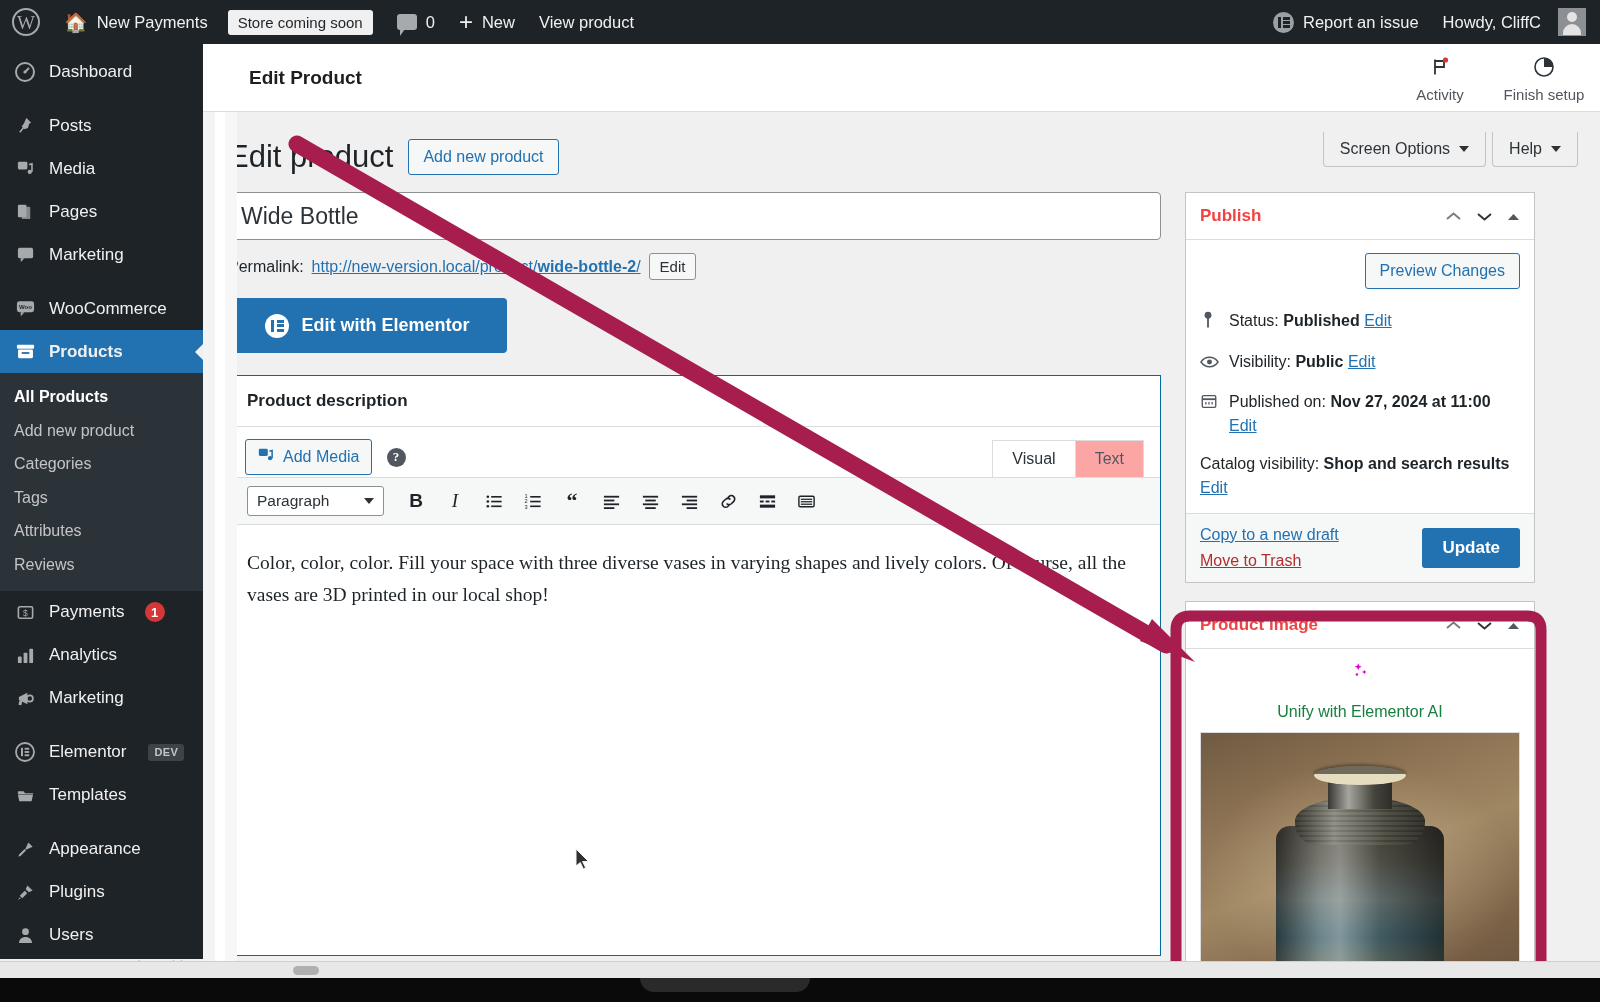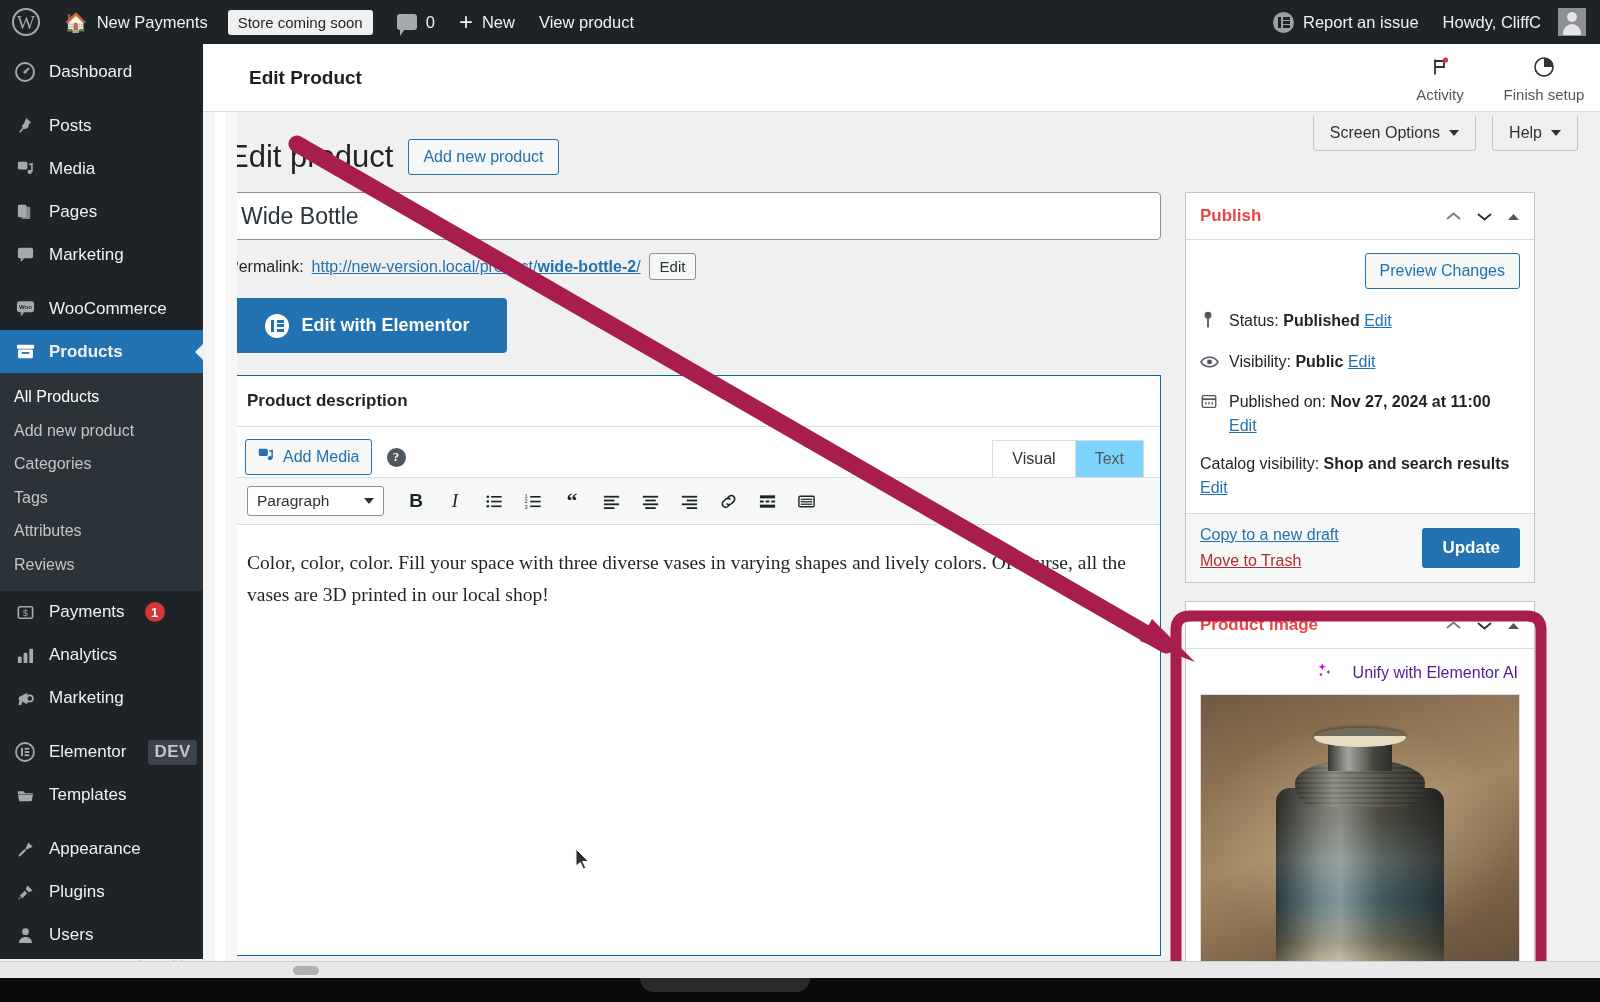--- a/index.html
+++ b/index.html
@@ -115,30 +115,30 @@
     width: 22px; height: 22px; flex: 0 0 22px;
     display: flex; align-items: center; justify-content: center;
     color: #a7aaad;
   }
   .menu-item.current .mi-icon { color: #fff; }
   .submenu { background: #2c3338; padding: 7px 0 9px 0; }
   .sub-item {
     padding: 6px 0 6px 14px; font-size: 16px;
     color: #c3c4c7; line-height: 1.35;
   }
-  .sub-item.active { color: #fff; font-weight: 400; }
+  .sub-item.active { color: #fff; font-weight: 700; }
   .badge-count {
     background: #d63638; color: #fff; font-size: 13px; font-weight: 700;
     min-width: 20px; height: 20px; border-radius: 10px;
     display: inline-flex; align-items: center; justify-content: center;
     padding: 0 6px; margin-left: 7px;
   }
   .dev-tag {
     background: #3c434a; color: #c3c4c7;
-    font-size: 17px; font-weight: 700; letter-spacing: .4px;
+    font-size: 11px; font-weight: 700; letter-spacing: .4px;
     padding: 2.5px 6px; border-radius: 3px; margin-left: 9px;
   }
 
   
   #wooheader {
     position: absolute; top: 44px; left: 203px;
     width: 1397px; height: 68px;
     background: #fff; border-bottom: 1px solid #dcdcde;
     display: flex; align-items: center;
     z-index: 20;
@@ -155,22 +155,22 @@
   }
 
   
   #content {
     position: absolute; top: 112px; left: 203px;
     width: 1397px; height: 851px;
     background: #f0f0f1;
     z-index: 10;
   }
   .screen-meta {
-    position: absolute; right: 22px; top: 4px;
-    display: flex; gap: 16px;
+    position: absolute; right: 22px; top: 20px;
+    display: flex; gap: 6px;
   }
   .sm-btn {
     background: #f0f0f1; border: 1px solid #c3c4c7;
     border-top: none; border-radius: 0 0 4px 4px;
     padding: 8px 16px; font-size: 16px; color: #2c3338;
     display: flex; align-items: center; gap: 9px;
   }
   .caret-dn {
     border-left: 5.5px solid transparent;
     border-right: 5.5px solid transparent;
@@ -260,21 +260,21 @@
   .help-ico {
     width: 19px; height: 19px; border-radius: 50%;
     background: #50575e; color: #fff; font-size: 13px; font-weight: 700;
     display: inline-flex; align-items: center; justify-content: center;
     margin-left: 15px; font-family: "Liberation Serif", serif;
   }
   .vt-tabs { margin-left: auto; display: flex; align-self: flex-end; }
   .vt-tab {
     padding: 9px 19px; font-size: 16px; color: #50575e;
     border: 1px solid #dcdcde; border-bottom: none;
-    background: #7dd3fc; margin-left: -1px;
+    background: #fca5a5; margin-left: -1px;
   }
   .vt-tab.active { background: #fff; color: #2c3338; }
   .format-bar {
     display: flex; align-items: center; gap: 7px;
     background: #f6f7f7; border-top: 1px solid #dcdcde;
     border-bottom: 1px solid #dcdcde;
     padding: 9px 18px; height: 48px;
   }
   .fmt-select {
     background: #fff; border: 1px solid #8c8f94; border-radius: 3px;
@@ -325,21 +325,21 @@
     padding: 12px 14px;
   }
   .pf-links { display: flex; flex-direction: column; gap: 8px; font-size: 16px; }
   .lnk-trash { color: #b32d2e; text-decoration: underline; }
   .btn-primary {
     background: #2271b1; color: #fff; border-radius: 3px;
     font-size: 17px; font-weight: 600; padding: 10px 20px;
   }
   .unify-row {
     display: flex; align-items: center; justify-content: flex-end;
-    gap: 20px; font-size: 16px; color: #4c1d95; padding: 5px 2px 11px 2px;
+    gap: 20px; font-size: 16px; color: #15803d; padding: 5px 2px 11px 2px; flex-direction: column;
   }
   .prod-img {
     width: 100%; height: 300px; border: 1px solid #dcdcde;
     background:
       radial-gradient(ellipse 70% 55% at 50% 48%, rgba(255,235,200,0.30), rgba(0,0,0,0) 70%),
       linear-gradient(160deg, #6f5a42 0%, #8d7353 24%, #a08763 45%, #7b6247 72%, #5b4a38 100%);
     position: relative; overflow: hidden;
   }
   .vase {
     position: absolute; left: 50%; transform: translateX(-50%);

